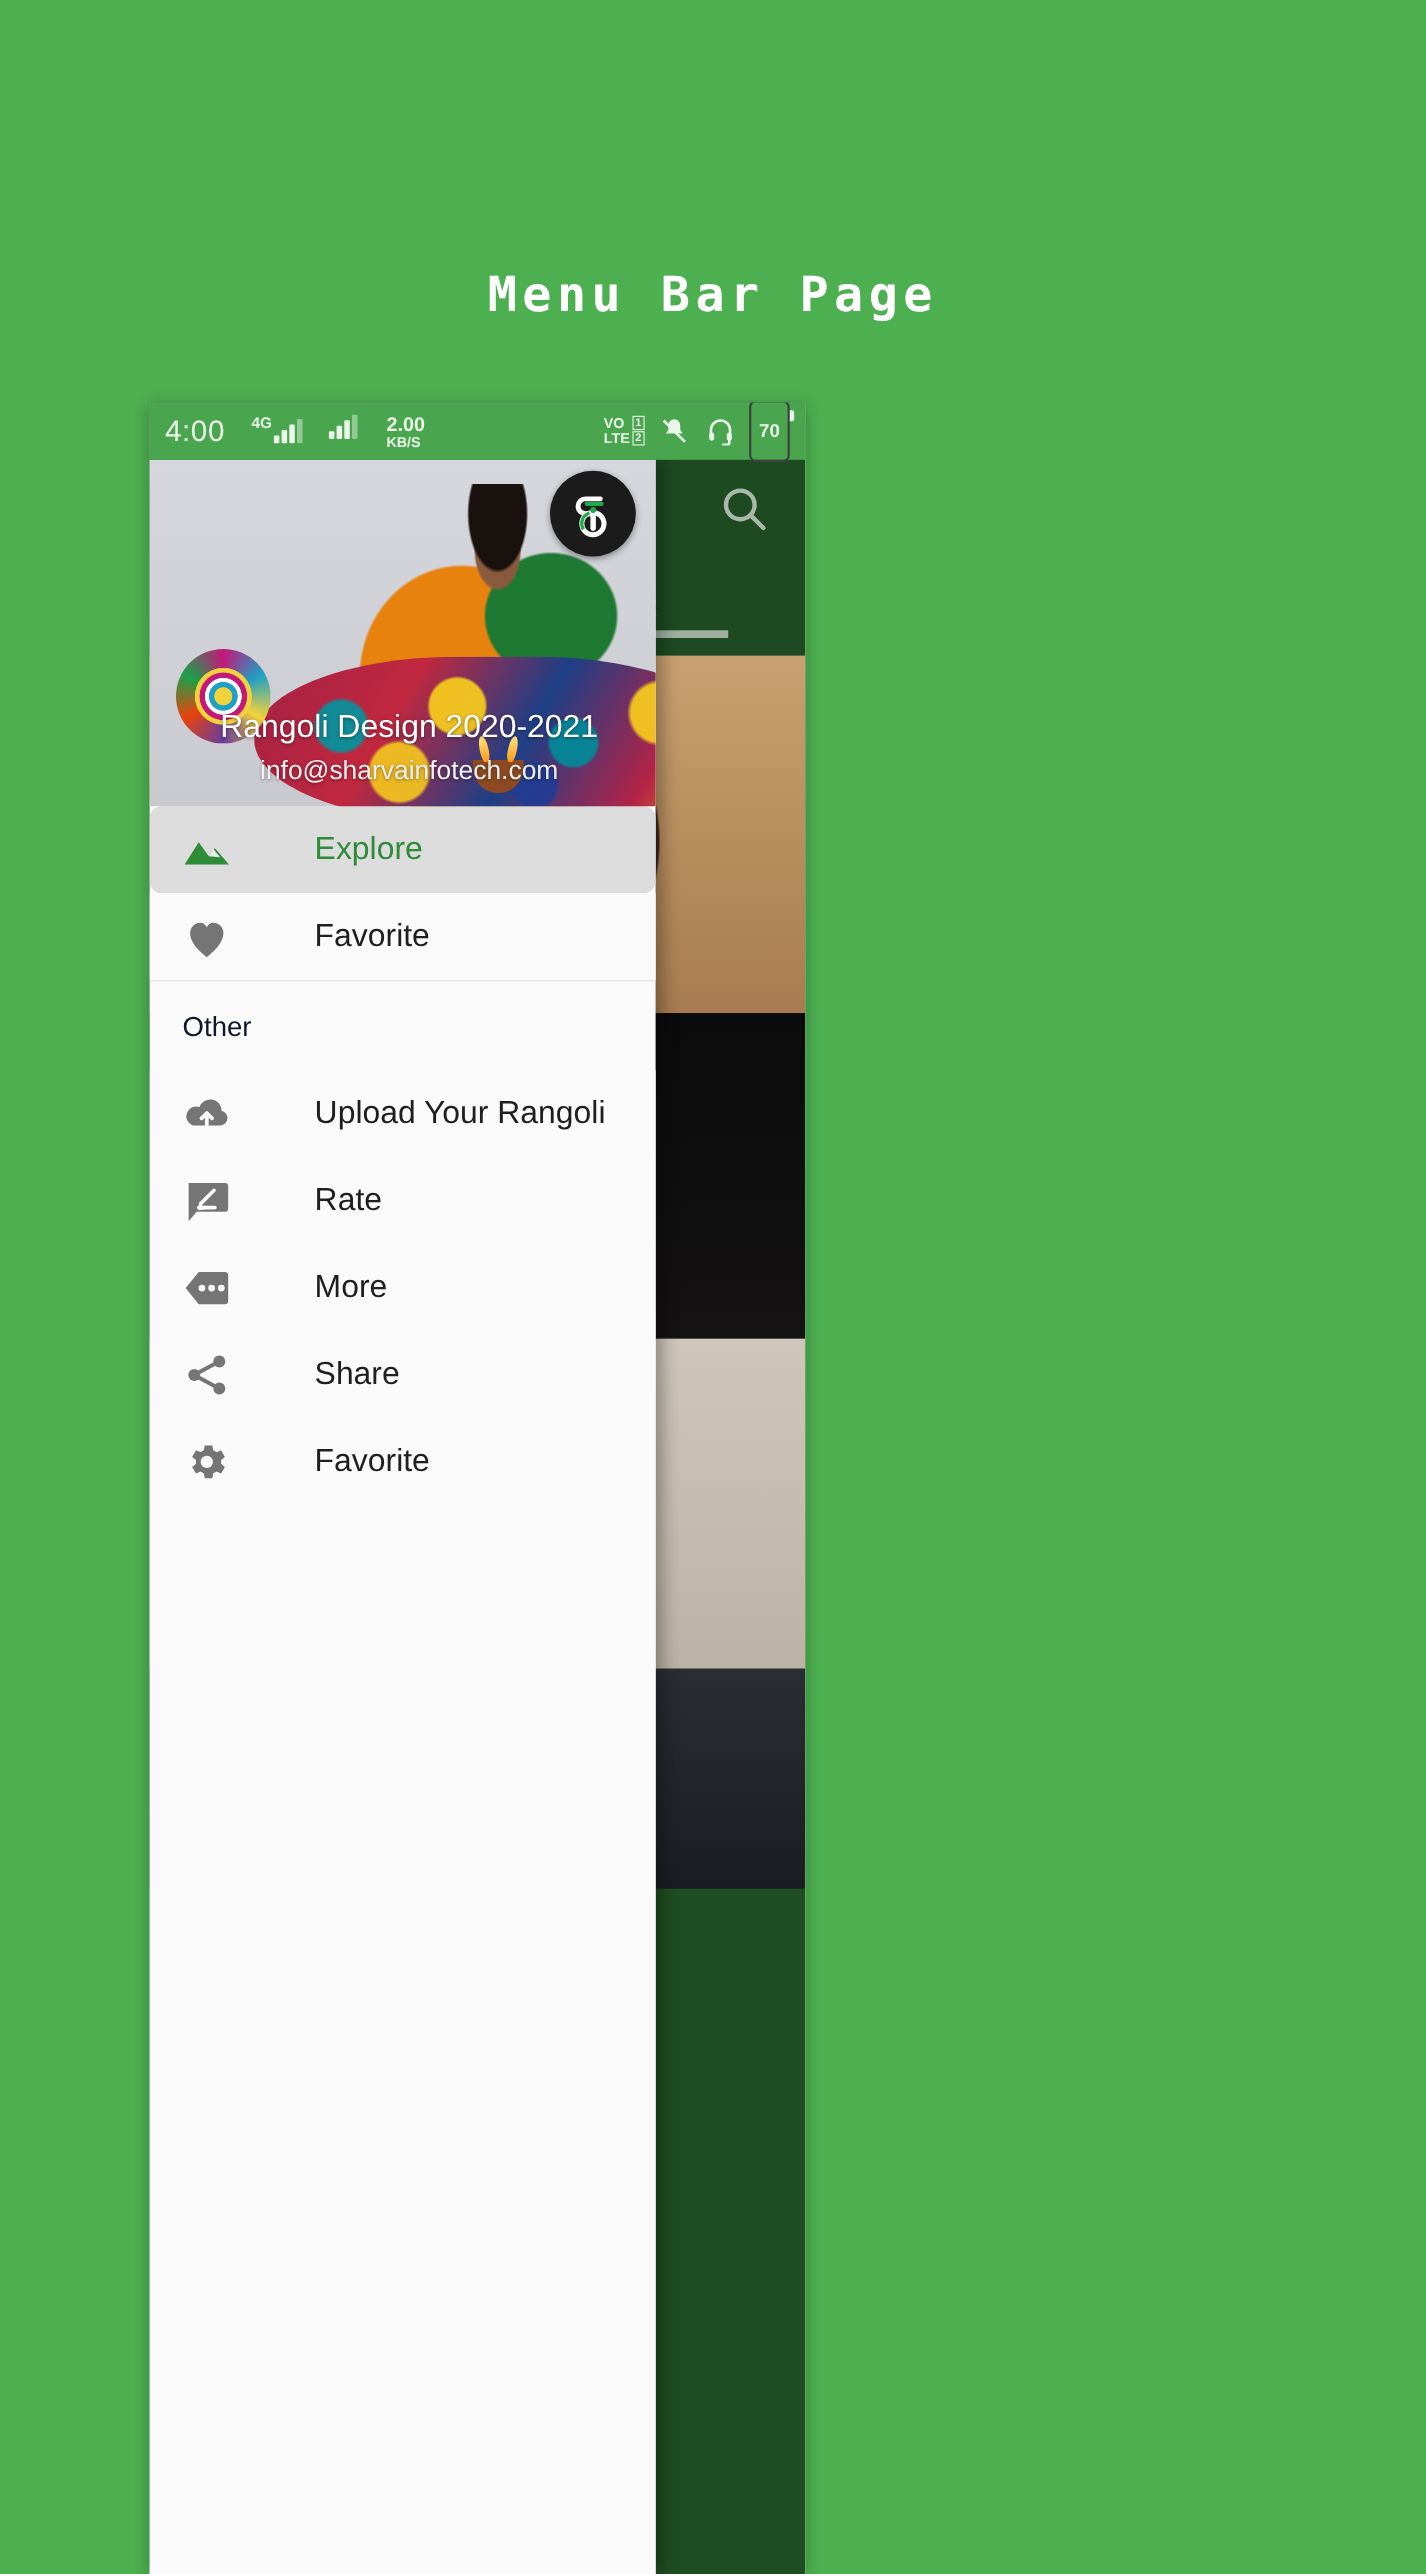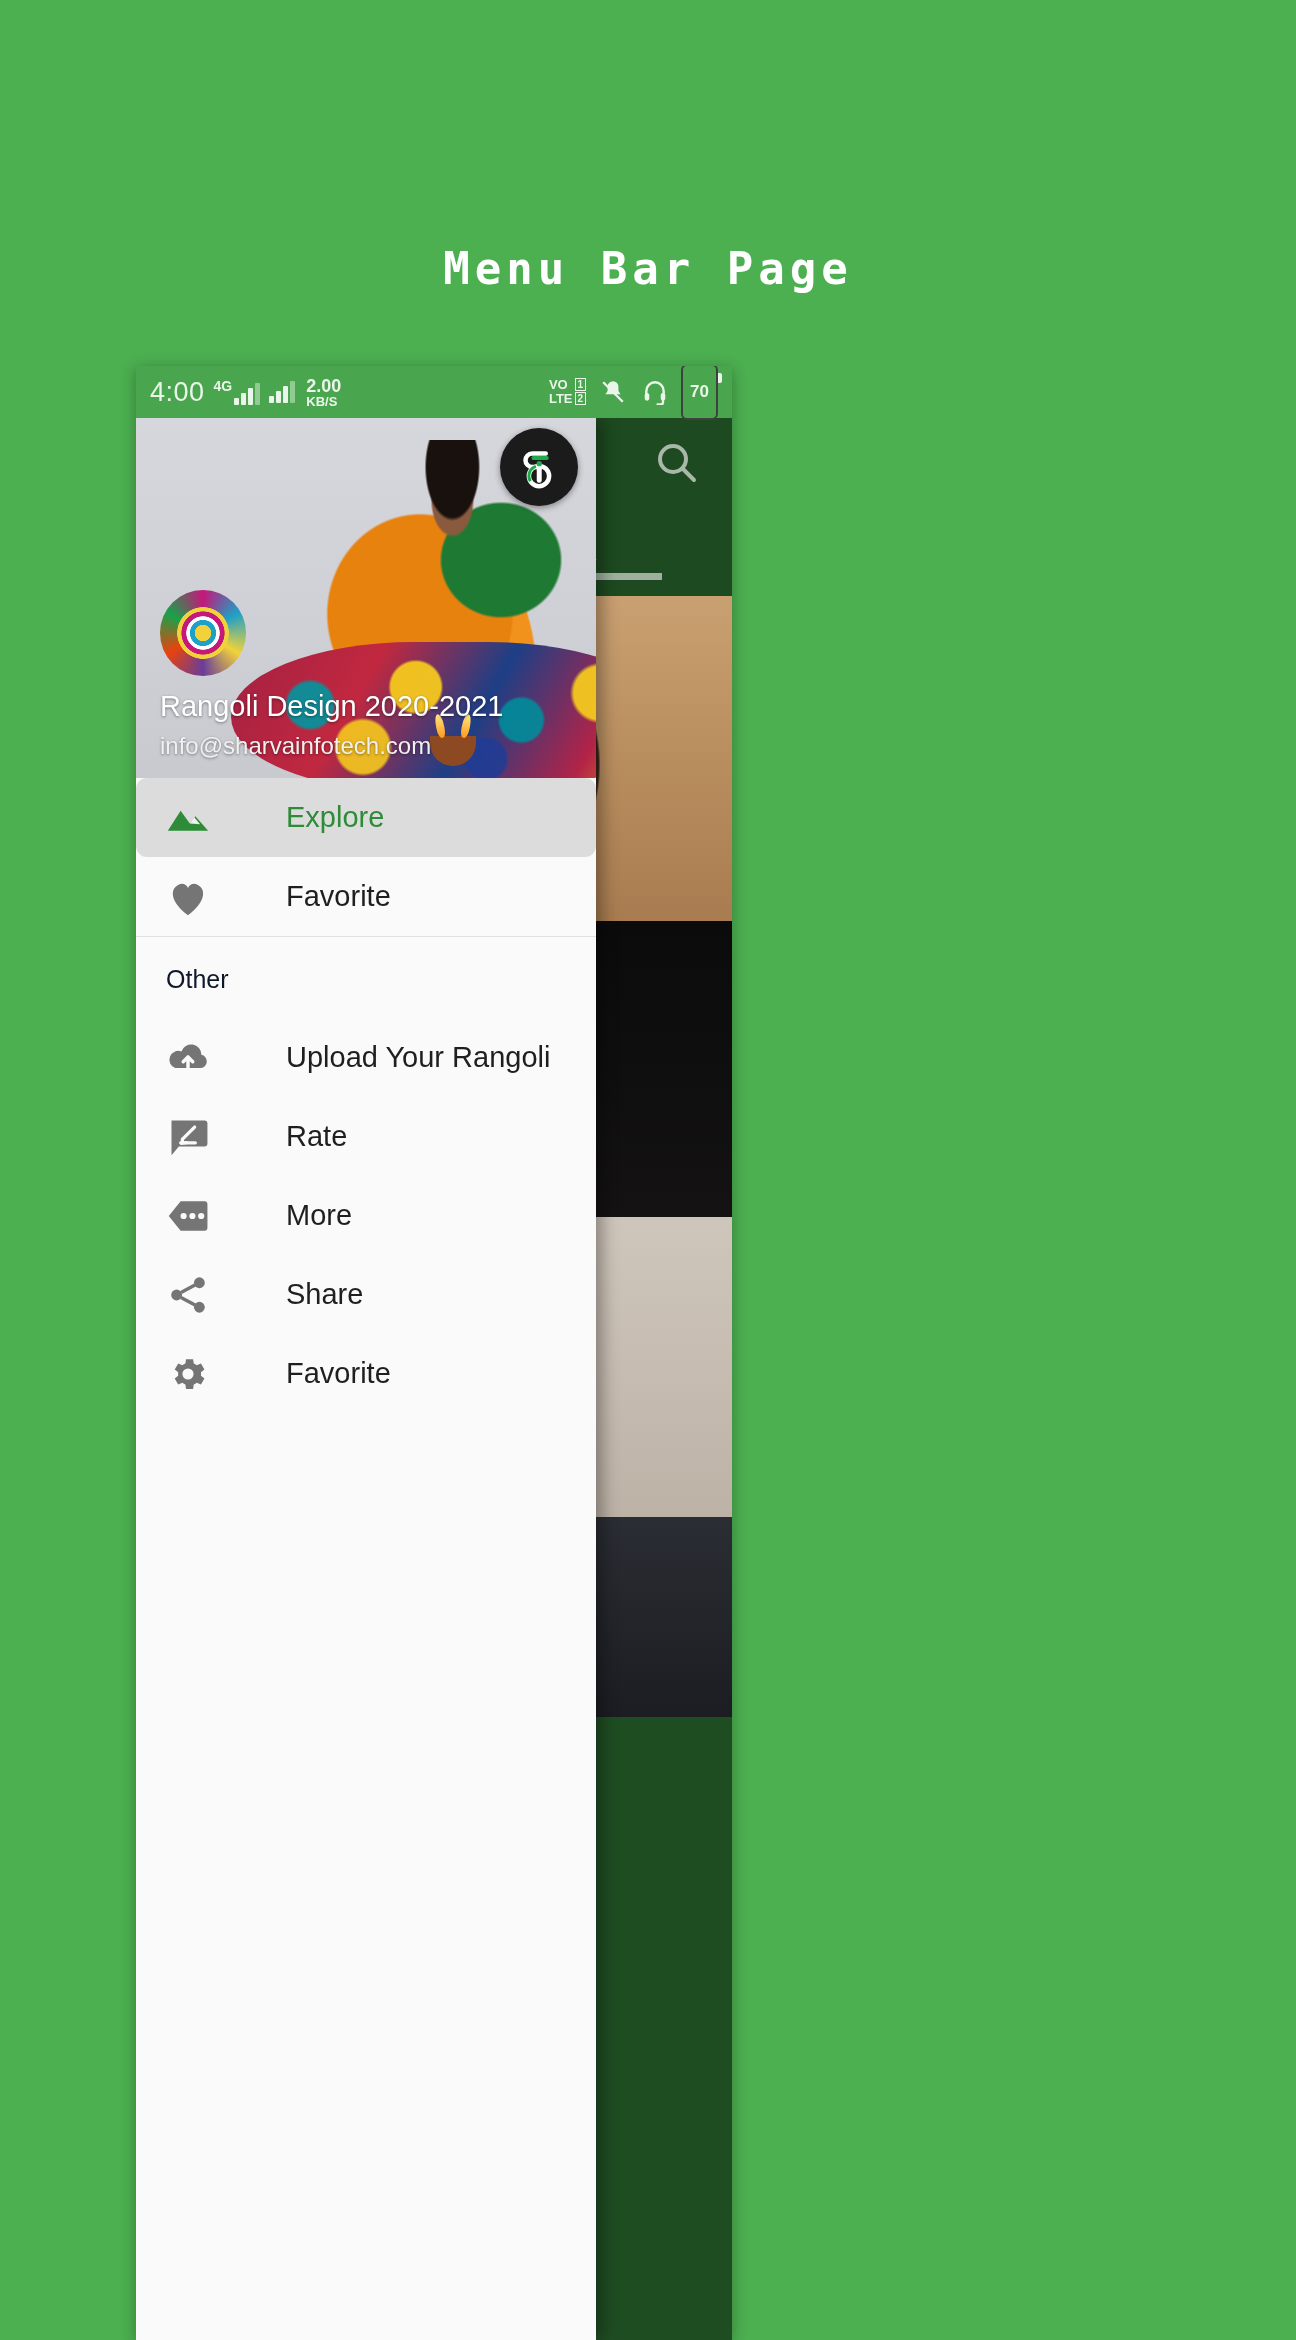--- a/index.html
+++ b/index.html
@@ -110,21 +110,21 @@
       linear-gradient(180deg,#2a2d33 0%, #1b1d22 100%);
   }
 
   
   .statusbar {
     position:absolute; top:0; left:0; width:596px; height:52px;
     background:#4aa64e; z-index:40;
     display:flex; align-items:center; padding:0 14px;
     color:#eaf6ea;
   }
-  .sb-left { display:flex; align-items:center; gap:9px; }
+  .sb-left { display:flex; align-items:flex-start; gap:24px; }
   .sb-time { font-size:27px; font-weight:500; letter-spacing:0.5px; }
   .sb-4g { display:flex; align-items:flex-end; gap:2px; }
   .sb-4g .lbl { font-size:14px; font-weight:bold; line-height:1; margin-bottom:12px;}
   .bars { display:flex; align-items:flex-end; gap:2px; height:22px; }
   .bars i { width:5px; background:#eaf6ea; display:block; border-radius:1px; }
   .bars i:nth-child(1){height:7px;}
   .bars i:nth-child(2){height:12px;}
   .bars i:nth-child(3){height:17px;}
   .bars i:nth-child(4){height:22px; opacity:.45;}
   .sb-speed { line-height:1.0; margin-left:2px; }
@@ -144,22 +144,23 @@
   }
 
   
   .drawer {
     position:absolute; top:52px; left:0; width:460px; bottom:0;
     background:#fafafa; z-index:30;
     box-shadow:6px 0 16px rgba(0,0,0,0.35);
     display:flex; flex-direction:column;
   }
   .drawer-header {
-    position:relative; width:100%; height:360px; overflow:hidden;
+    position:relative; width:100%; height:315px; overflow:hidden;
     background:linear-gradient(180deg,#d6d7dc 0%, #cfd0d6 60%, #c9cad0 100%);
+    text-align:center;
   }
   
   .woman {
     position:absolute; right:14px; top:22px; width:270px; height:300px;
     background:
       radial-gradient(ellipse at 52% 9%, #18110e 0 13%, transparent 14%),
       radial-gradient(ellipse at 52% 20%, #8a5a3e 0 10%, transparent 11%),
       radial-gradient(ellipse at 70% 40%, #1e7a33 0 22%, transparent 23%),
       radial-gradient(ellipse at 40% 58%, #e8820f 0 40%, transparent 41%),
       radial-gradient(ellipse at 52% 80%, #f0921c 0 42%, transparent 43%);

